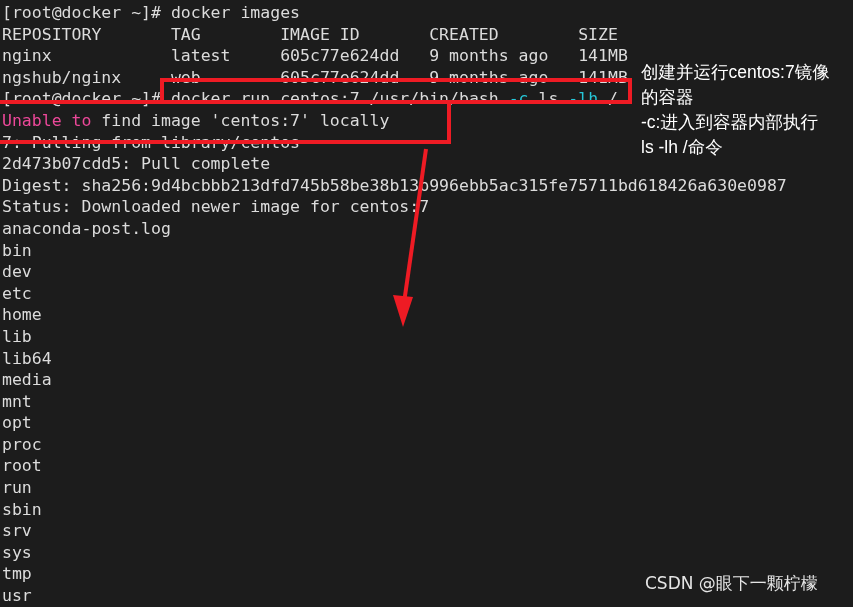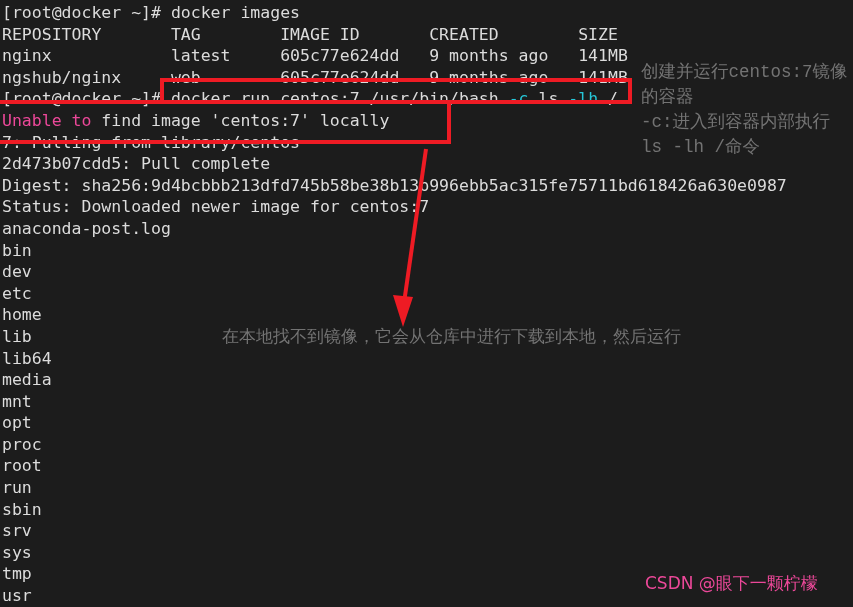--- a/index.html
+++ b/index.html
@@ -53,43 +53,43 @@
     left: 380px;
     top: 145px;
     width: 70px;
     height: 185px;
     pointer-events: none;
   }
 
   
   .anno {
     position: absolute;
-    color: #737373;
-    font-family: Liberation Mono, monospace;
+    color: #ffffff;
+    font-family: Liberation Sans, sans-serif;
     white-space: pre;
   }
   #anno-right {
     left: 641px;
     top: 60px;
     font-size: 17.5px;
     line-height: 25px;
   }
   #anno-center {
     left: 222px;
     top: 327px;
     font-size: 17px;
     line-height: 22px;
   }
 
   
   #watermark {
     position: absolute;
     left: 645px;
     top: 572px;
-    color: #ec4899;
+    color: #e5e5e5;
     font-family: "DejaVu Sans", "Liberation Sans", sans-serif;
     font-size: 17px;
     white-space: pre;
     text-align: right;
   }
 </style>
 </head>
 <body>
 
 <div id="screen">
@@ -101,17 +101,16 @@
 
   <svg id="arrow" viewBox="0 0 70 185" xmlns="http://www.w3.org/2000/svg">
     <line x1="46" y1="4" x2="24" y2="158" stroke="#ee1b24" stroke-width="4"></line>
     <polygon points="23,182 13,150 33,152" fill="#ee1b24"></polygon>
   </svg>
 
   <div class="anno" id="anno-right">创建并运行centos:7镜像
 的容器
 -c:进入到容器内部执行
 ls -lh /命令</div>
-  <div class="anno" id="anno-center">在本地找不到镜像，它会从仓库中进行下载到本地，然后运行</div>
 
   <div id="watermark">CSDN @眼下一颗柠檬</div>
 
 </div>
 
 </body></html>

